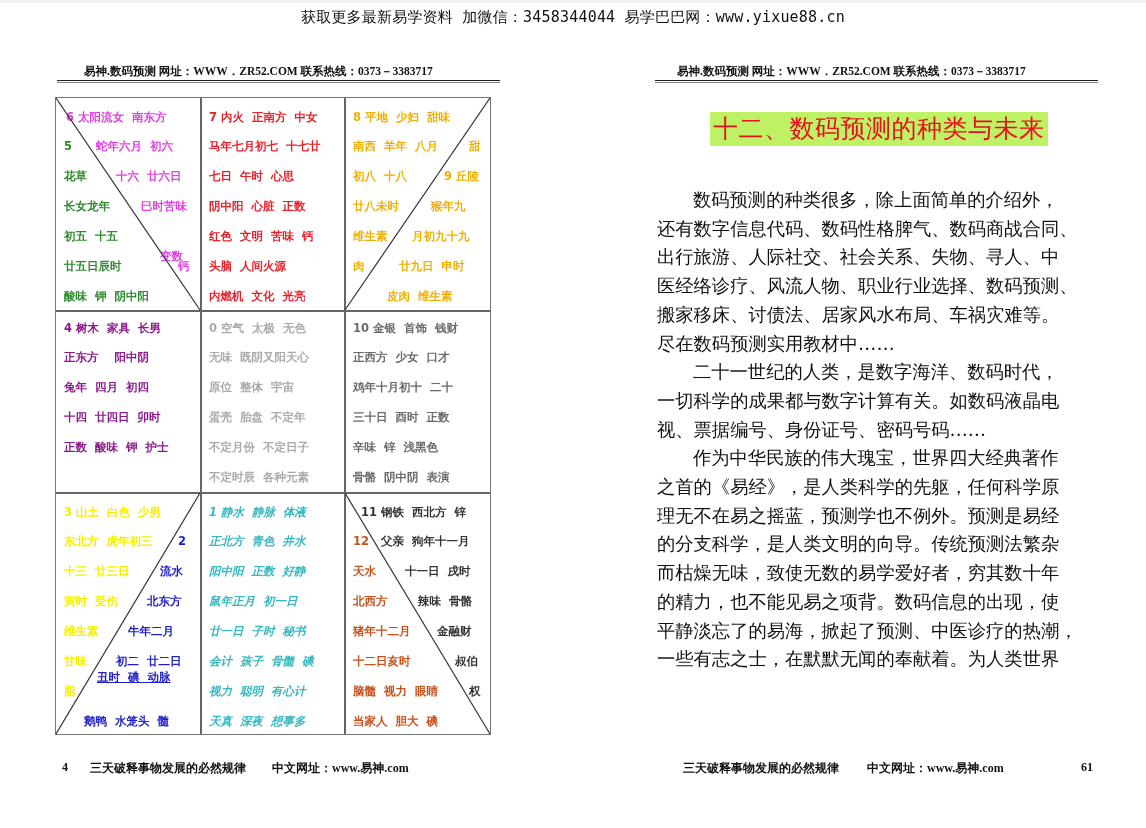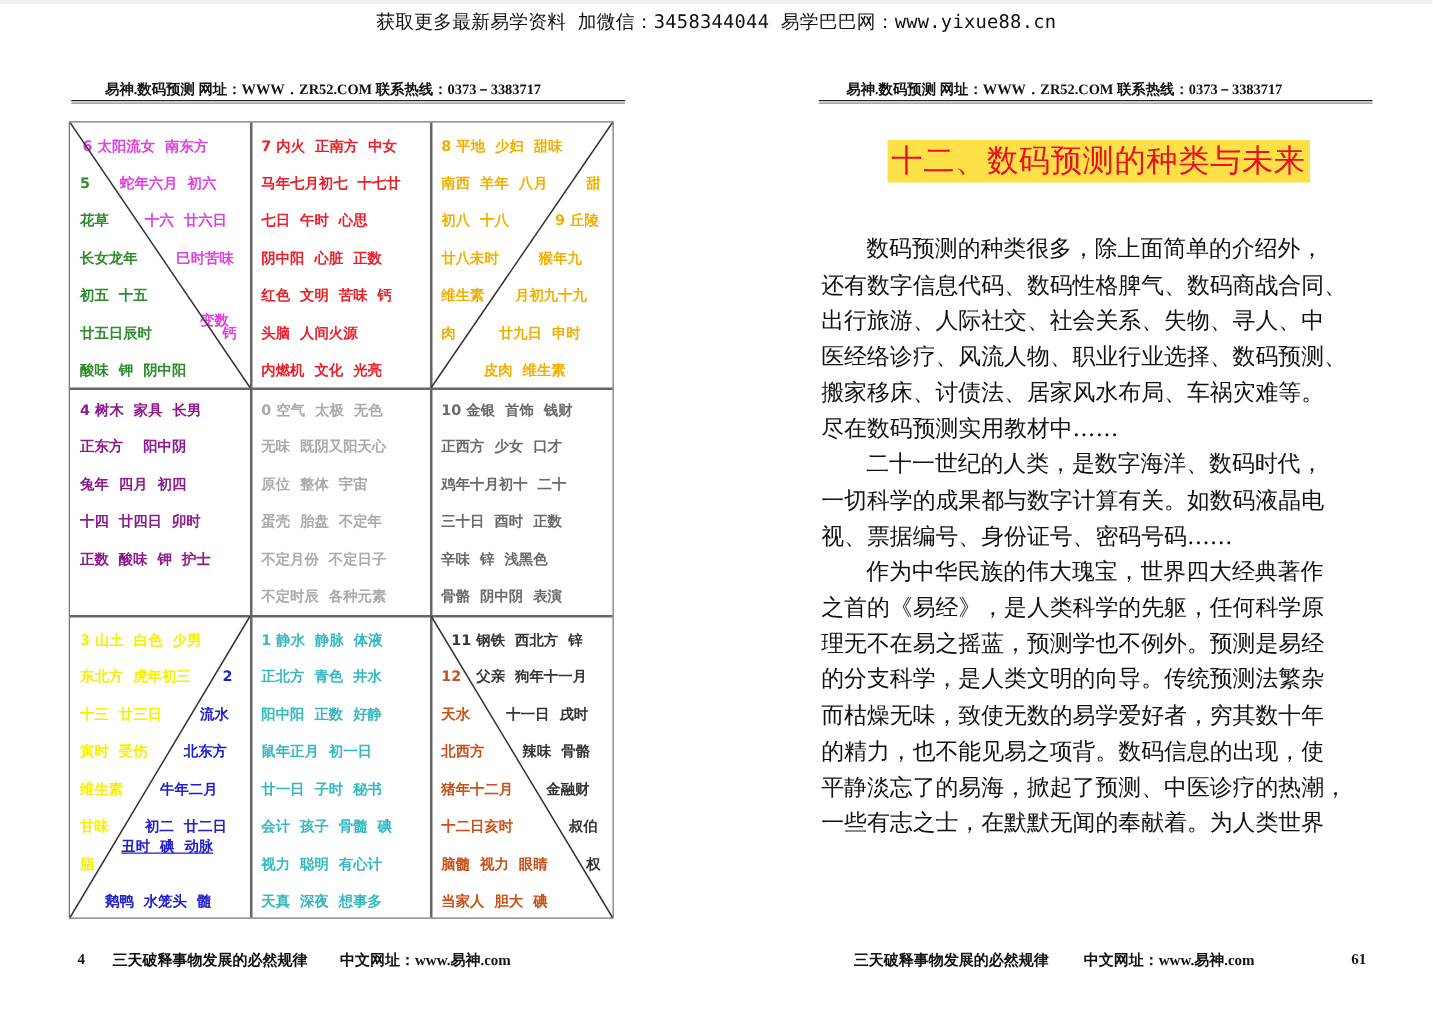--- a/index.html
+++ b/index.html
@@ -42,21 +42,21 @@
   .c-blue { color: #2020c8; }
   .c-teal { color: #36b8c0; }
   .c-brown { color: #c8501a; }
   .c-black { color: #333333; }
 
   .running-footer { position: absolute; top: 724px; font-family: "Liberation Serif", "DejaVu Serif", serif;
     font-size: 12px; font-weight: bold; color: #111; white-space: pre; }
 
   
   .chapter-title { position: absolute; left: 137px; top: 76px; height: 34px; padding: 0 3px;
-    background: #fde047; color: #e8101e; font-size: 25px; line-height: 34px; white-space: nowrap; letter-spacing: 0.5px; }
+    background: #bef264; color: #e8101e; font-size: 25px; line-height: 34px; white-space: nowrap; letter-spacing: 0.5px; }
   .body-text { position: absolute; left: 84px; top: 150px; width: 440px; font-family: "DejaVu Serif", "Liberation Serif", serif;
     font-size: 18.3px; line-height: 28.7px; color: #111; }
   .body-text .tl { display: block; white-space: nowrap; }
   .body-text .indent { padding-left: 36px; }
 </style>
 </head>
 <body>
 
 <div class="topbar">
   <span>获取更多最新易学资料 加微信：3458344044 易学巴巴网：www.yixue88.cn</span>
@@ -138,21 +138,21 @@
         <span class="line c-yellow" style="left: 8px; top: 101px;">寅时  受伤</span>
         <span class="line c-blue" style="left: 91px; top: 101px;">北东方</span>
         <span class="line c-yellow" style="left: 8px; top: 131px;">维生素</span>
         <span class="line c-blue" style="left: 72px; top: 131px;">牛年二月</span>
         <span class="line c-yellow" style="left: 8px; top: 161px;">甘味</span>
         <span class="line c-blue" style="left: 60px; top: 161px;">初二  廿二日</span>
         <span class="line c-yellow" style="left: 8px; top: 191px;">脂</span>
         <span class="line c-blue" style="left: 41px; top: 177px; text-decoration: underline;">丑时  碘  动脉</span>
         <span class="line c-blue" style="left: 28px; top: 221px;">鹅鸭  水笼头  髓</span>
       </div>
-    <div class="cell" style="left:145px;top:395px;width:120px;height:243px;">
+    <div class="cell" style="left:145px;top:395px;width:120px;height:243px;font-style:italic;">
         <span class="line c-teal" style="left: 8px; top: 12px;">1 静水  静脉  体液</span>
         <span class="line c-teal" style="left: 8px; top: 41px;">正北方  青色  井水</span>
         <span class="line c-teal" style="left: 8px; top: 71px;">阳中阳  正数  好静</span>
         <span class="line c-teal" style="left: 8px; top: 101px;">鼠年正月  初一日</span>
         <span class="line c-teal" style="left: 8px; top: 131px;">廿一日  子时  秘书</span>
         <span class="line c-teal" style="left: 8px; top: 161px;">会计  孩子  骨髓  碘</span>
         <span class="line c-teal" style="left: 8px; top: 191px;">视力  聪明  有心计</span>
         <span class="line c-teal" style="left: 8px; top: 221px;">天真  深夜  想事多</span>
       </div>
     <div class="cell" style="left:289px;top:395px;width:147px;height:243px;">

